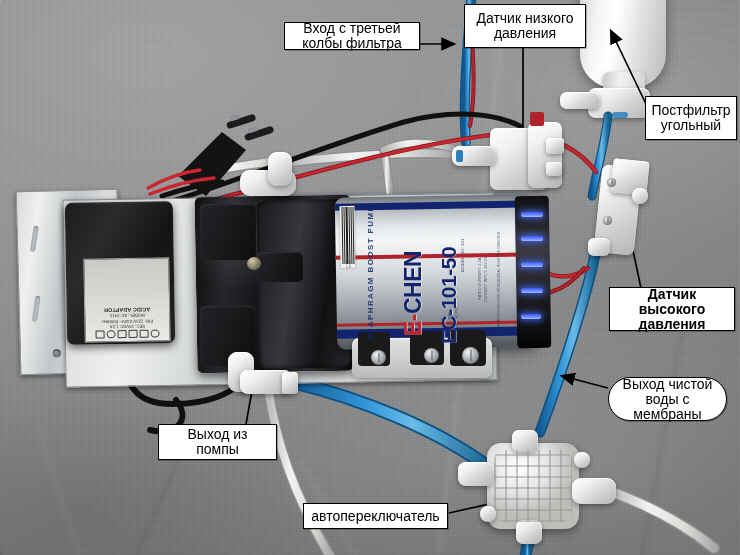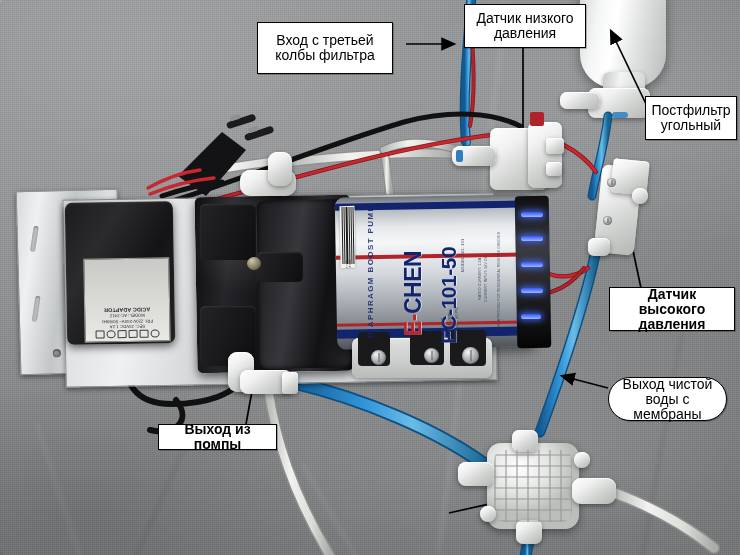--- a/index.html
+++ b/index.html
@@ -392,31 +392,32 @@
     </defs>
     <line x1="406" y1="44" x2="454" y2="44" stroke="#000" stroke-width="1.7" marker-end="url(#arw)"></line>
     <line x1="523" y1="48" x2="523" y2="148" stroke="#000" stroke-width="1.7" marker-end="url(#arw)"></line>
     <line x1="646" y1="104" x2="611" y2="31" stroke="#000" stroke-width="1.7" marker-end="url(#arw)"></line>
     <line x1="641" y1="288" x2="625" y2="213" stroke="#000" stroke-width="1.7" marker-end="url(#arw)"></line>
     <line x1="608" y1="388" x2="562" y2="376" stroke="#000" stroke-width="1.7" marker-end="url(#arw)"></line>
     <line x1="246" y1="424" x2="254" y2="380" stroke="#000" stroke-width="1.7" marker-end="url(#arw)"></line>
     <line x1="449" y1="513" x2="529" y2="495" stroke="#000" stroke-width="1.7" marker-end="url(#arw)"></line>
   </svg>
 
-  <div class="callout" style="left:257px;top:22px;width:136px;height:52px;box-sizing:border-box;display:flex;align-items:center;justify-content:center;">Вход с третьей
+  <div class="callout" style="left:284px;top:22px;width:136px;height:28px;box-sizing:border-box;display:flex;align-items:center;justify-content:center;">Вход с третьей
 колбы фильтра</div>
 
   <div class="callout" style="left:464px;top:4px;width:122px;height:44px;box-sizing:border-box;display:flex;align-items:center;justify-content:center;">Датчик низкого
 давления</div>
 
   <div class="callout" style="left:645px;top:96px;width:92px;height:44px;box-sizing:border-box;display:flex;align-items:center;justify-content:center;text-align:center;">Постфильтр
 угольный</div>
 
   <div class="callout" style="left:609px;top:287px;width:126px;height:44px;box-sizing:border-box;display:flex;align-items:center;justify-content:center;font-weight:bold;">Датчик высокого
 давления</div>
 
   <div class="callout" style="left:608px;top:377px;width:119px;height:44px;box-sizing:border-box;display:flex;align-items:center;justify-content:center;border-radius:22px;">Выход чистой
 воды с мембраны</div>
 
-  <div class="callout" style="left:158px;top:424px;width:119px;height:26px;box-sizing:border-box;display:flex;align-items:center;justify-content:center;font-weight:bold;">Выход из помпы</div>
-
+  <div class="callout" style="left:158px;top:424px;width:119px;height:36px;box-sizing:border-box;display:flex;align-items:center;justify-content:center;">Выход из помпы</div>
+
+  <div class="callout" style="left:303px;top:503px;width:145px;height:26px;box-sizing:border-box;display:flex;align-items:center;justify-content:center;">автопереключатель</div>
 
 </div>
 
 </body></html>

